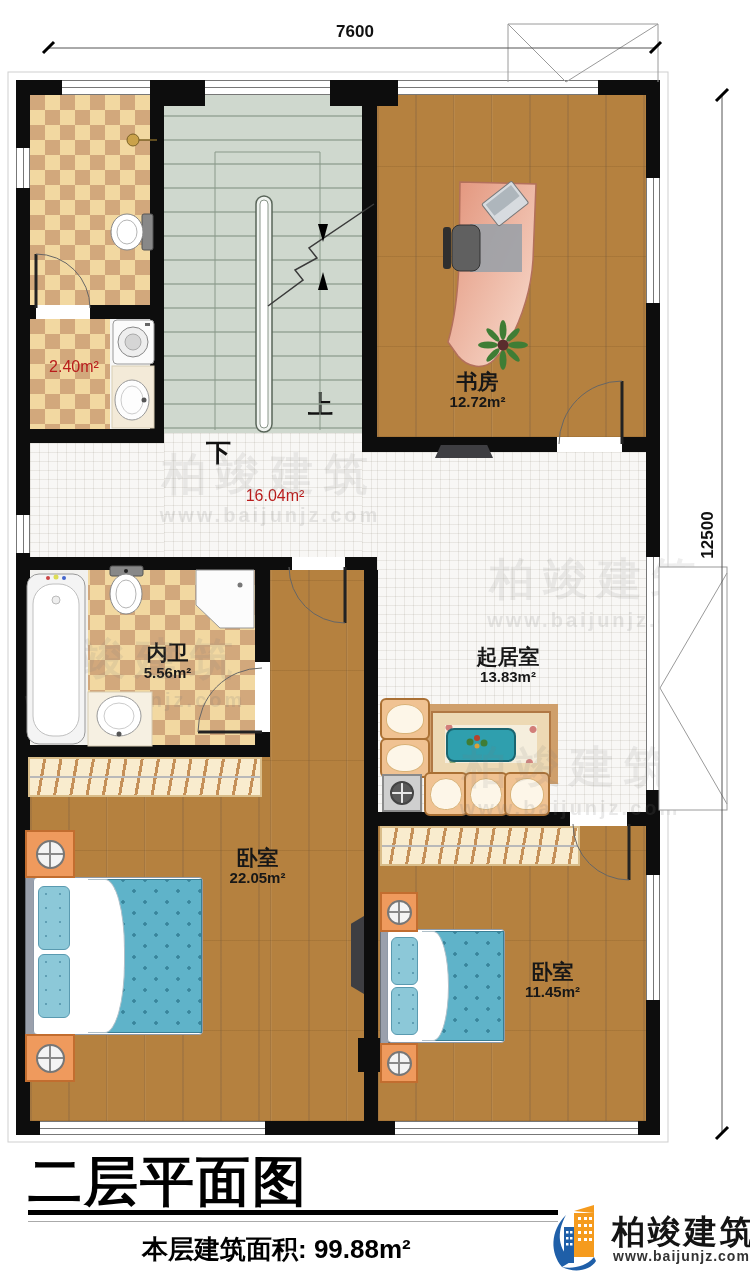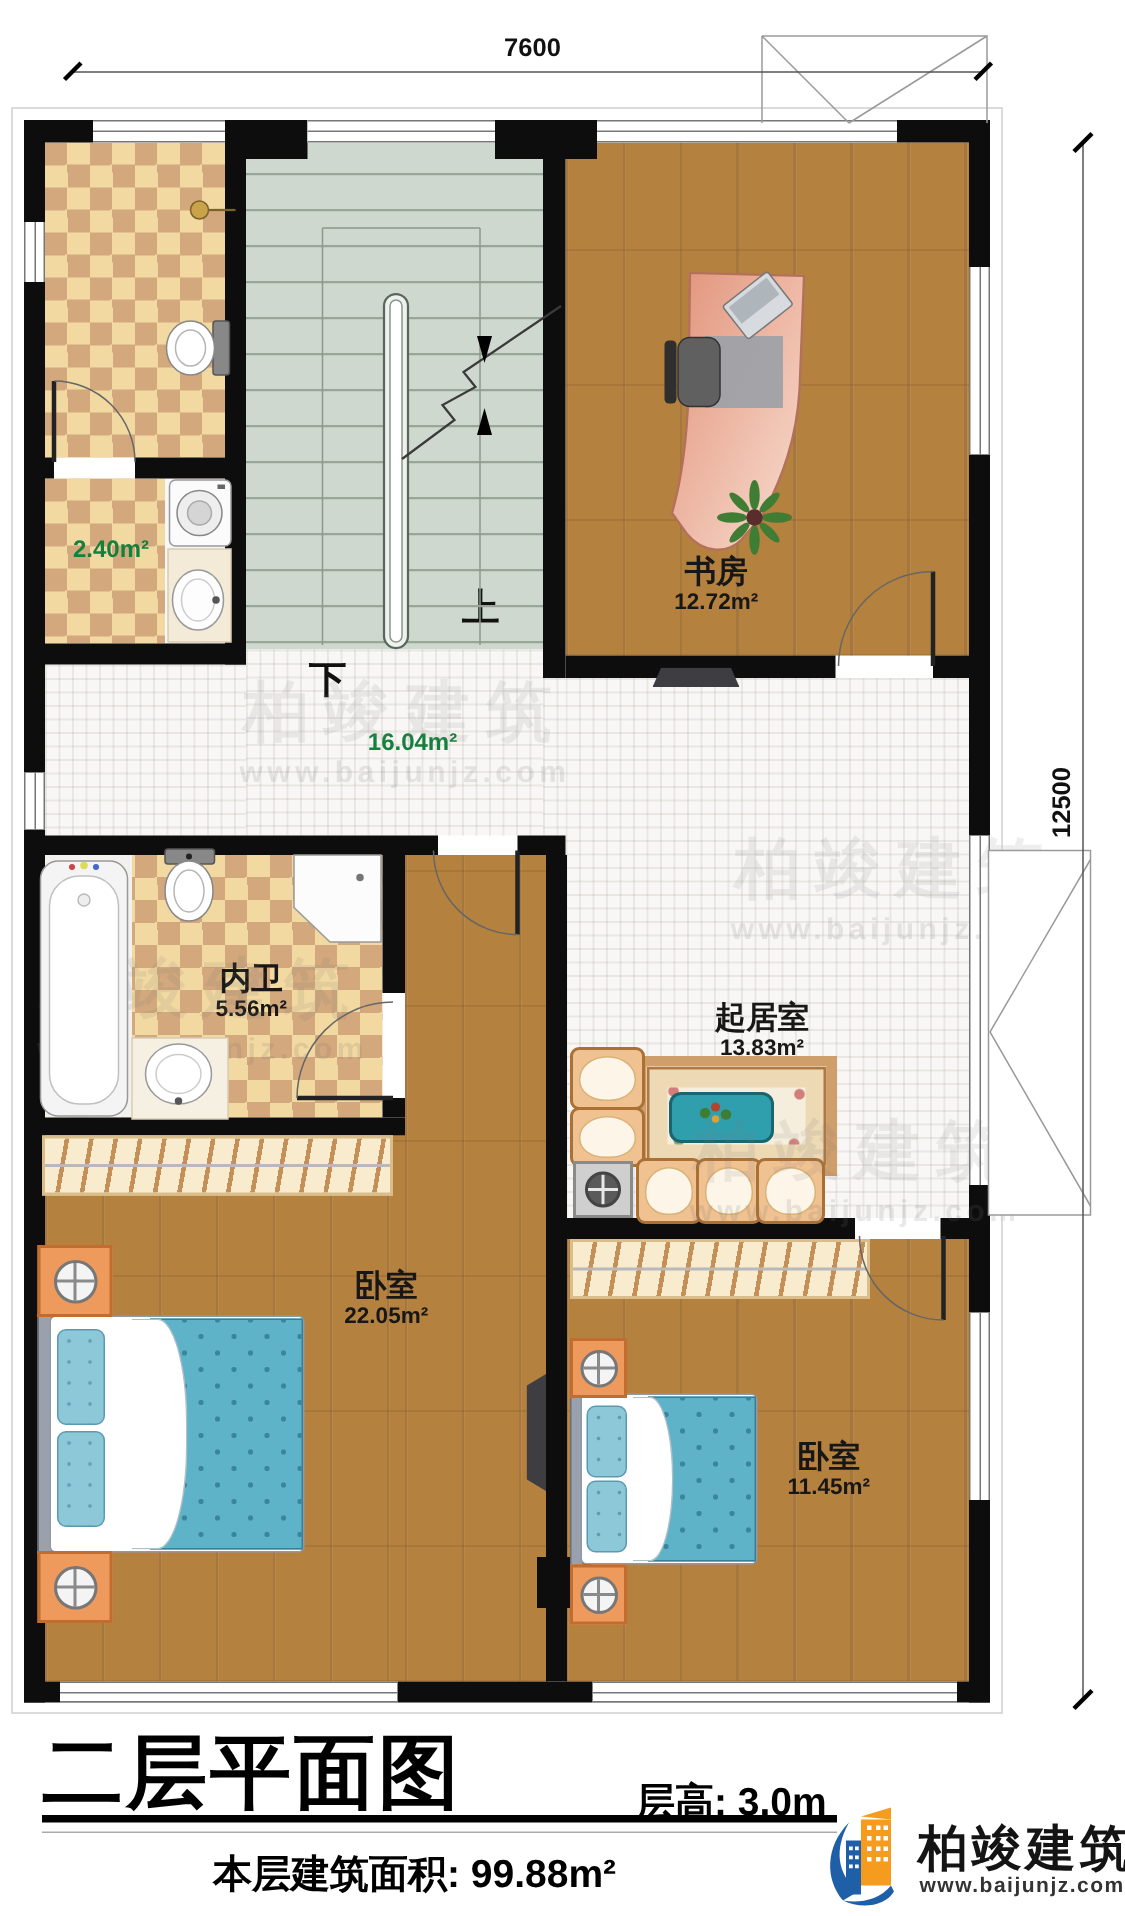--- a/index.html
+++ b/index.html
@@ -20,21 +20,21 @@
     linear-gradient(#777,#777) 0 0/100% 1px no-repeat,
     linear-gradient(#777,#777) 0 50%/100% 1px no-repeat,
     linear-gradient(#777,#777) 0 100%/100% 1px no-repeat,#fff;}
   .win-v{position:absolute;background:
     linear-gradient(#777,#777) 0 0/1px 100% no-repeat,
     linear-gradient(#777,#777) 50% 0/1px 100% no-repeat,
     linear-gradient(#777,#777) 100% 0/1px 100% no-repeat,#fff;}
   .room-label{text-align:center;color:#171717;font-weight:bold;line-height:1.12;z-index:40;}
   .room-name{font-size:21px;}
   .room-area{font-size:15px;}
-  .area-only{font-size:16px;font-weight:bold;color:#15803d;}
+  .area-only{font-size:16px;font-weight:normal;color:#b91c1c;}
   .stair-word{font-size:25px;font-weight:bold;color:#111;z-index:40;}
   .wardrobe{position:absolute;border:2px solid #d9bd8a;background:
     linear-gradient(#b9b9b9,#b9b9b9) 0 50%/100% 2px no-repeat,
     repeating-linear-gradient(100deg, transparent 0 13px, #c59058 13px 16px),#f9ecce;z-index:20;}
   .nightstand{position:absolute;background:#ef9a5d;border:2px solid #c26d2f;display:flex;align-items:center;justify-content:center;z-index:21;}
   .lamp{width:25px;height:25px;border-radius:50%;border:2px solid #777;background:
     linear-gradient(#8a8a8a,#8a8a8a) 50% 0/2px 100% no-repeat,
     linear-gradient(#8a8a8a,#8a8a8a) 0 50%/100% 2px no-repeat,#f4f4f4;}
   .headboard{position:absolute;background:#9aa0ac;border:1px solid #6a7078;z-index:20;}
   .mattress{position:absolute;background:#fff;border:1.5px solid #8f9aa8;border-radius:4px;z-index:20;}
@@ -186,21 +186,21 @@
     <div class="room-name">书房</div>
     <div class="room-area">12.72m²</div>
   </div>
   <div class="a room-label" style="left:200px;top:487px;width:110px;margin-left:20px;">
     <div class="area-only">16.04m²</div>
   </div>
   <div class="a room-label" style="left:110px;top:641px;width:115px;">
     <div class="room-name">内卫</div>
     <div class="room-area">5.56m²</div>
   </div>
-  <div class="a room-label" style="left:448px;top:645px;width:120px;margin-top:22px;">
+  <div class="a room-label" style="left:448px;top:645px;width:120px;">
     <div class="room-name">起居室</div>
     <div class="room-area">13.83m²</div>
   </div>
   <div class="a room-label" style="left:195px;top:846px;width:125px;">
     <div class="room-name">卧室</div>
     <div class="room-area">22.05m²</div>
   </div>
   <div class="a room-label" style="left:490px;top:960px;width:125px;">
     <div class="room-name">卧室</div>
     <div class="room-area">11.45m²</div>
@@ -350,21 +350,20 @@
     <circle cx="484" cy="743" r="3.5" fill="#3f7d35"></circle>
     <circle cx="477" cy="746" r="2.5" fill="#d8a13a"></circle>
   </svg>
 
   <div class="a dim" style="left:300px;top:22px;width:110px;text-align:center;">7600</div>
   <div class="a dim" style="left:668px;top:525px;width:80px;text-align:center;transform:rotate(-90deg);">12500</div>
 
   <div class="a title-main" style="left:28px;top:1146px;">二层平面图</div>
   <div class="rule" style="left:28px;top:1210px;width:530px;height:5px;"></div>
   <div class="rule" style="left:28px;top:1221px;width:530px;height:1px;background:#aaa;"></div>
-  <div class="a title-sub" style="left:424px;top:1184px;">层高: 3.0m</div>
   <div class="a title-sub" style="left:142px;top:1232px;">本层建筑面积: 99.88m²</div>
 
   <div class="a" style="left:548px;top:1200px;width:200px;height:75px;z-index:60;">
     <svg width="60" height="70" viewBox="0 0 60 70" style="position:absolute;left:0;top:3px;">
       <path d="M14,64 C2,50 2,28 18,12 C8,30 10,46 24,58 Z" fill="#1f5fa8"></path>
       <path d="M26,8 L46,2 L46,10 Z" fill="#f59b1e"></path>
       <rect x="26" y="10" width="20" height="44" fill="#f59b1e"></rect>
       <rect x="16" y="24" width="10" height="36" fill="#1f5fa8"></rect>
       <g fill="#fff">
         <rect x="30" y="14" width="3" height="3"></rect>

